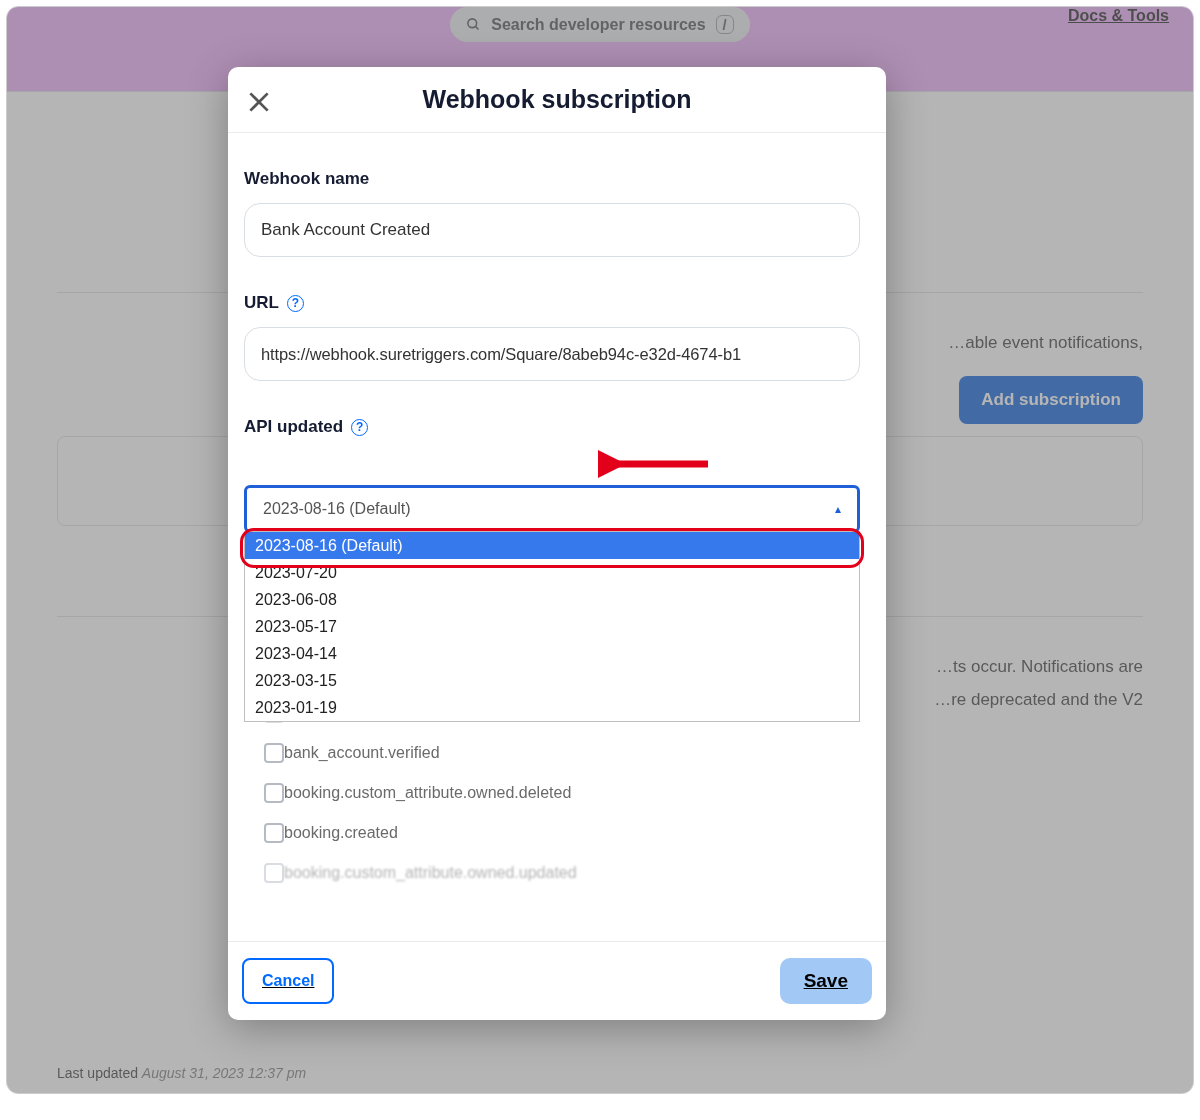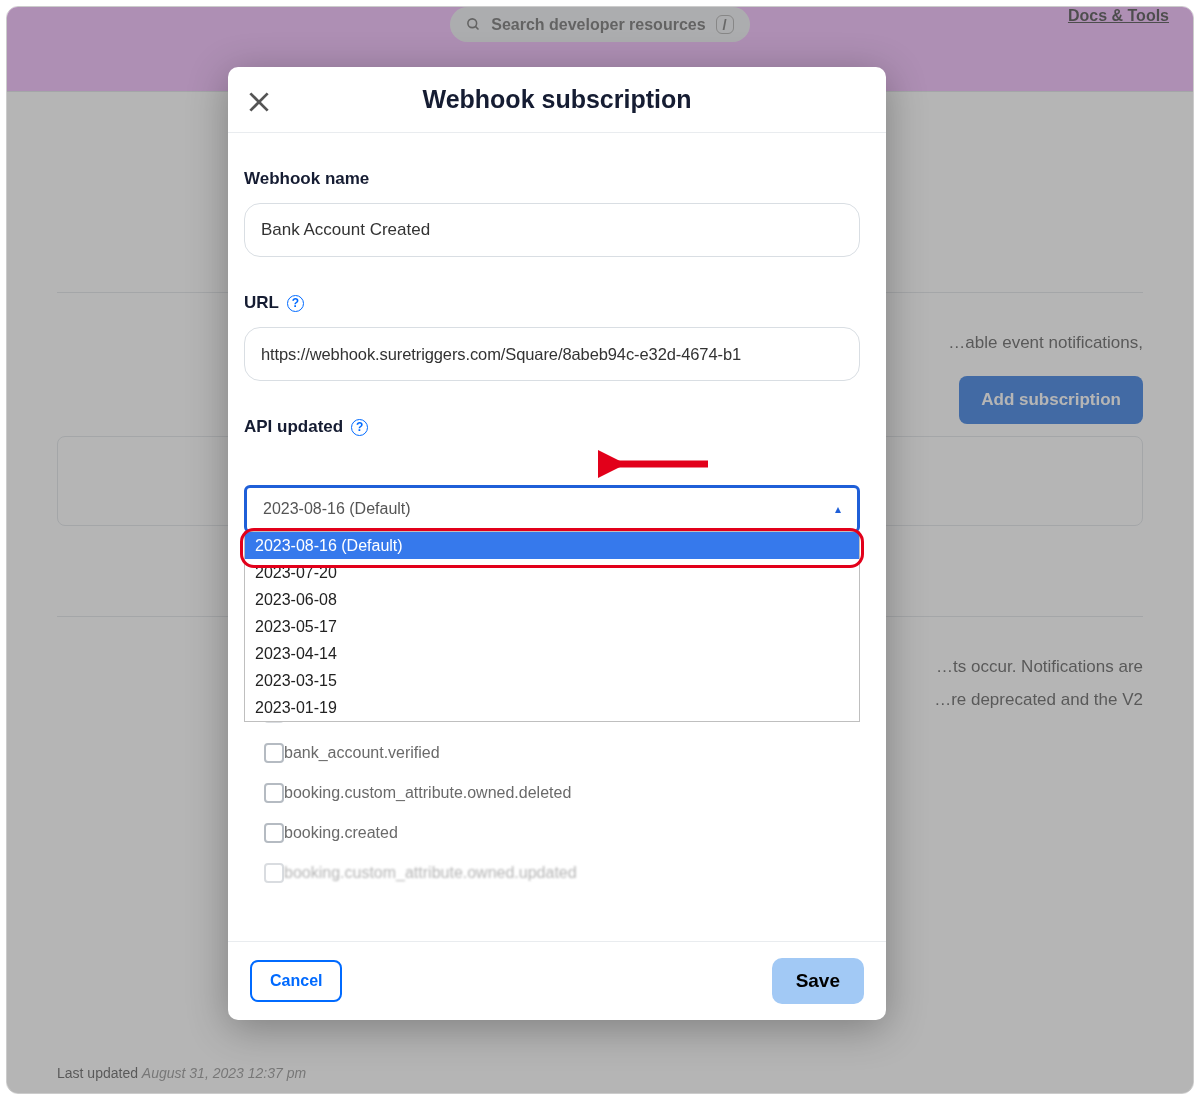--- a/index.html
+++ b/index.html
@@ -243,22 +243,22 @@
   }
   .chk {
     width: 20px; height: 20px;
     border: 2px solid #b5bbc2;
     border-radius: 4px;
     flex-shrink: 0;
   }
   .event-row.faded { opacity: 0.5; }
   .modal-footer {
     border-top: 1px solid #e9ecef;
-    padding: 16px 22px;
-    display: flex; justify-content: space-between; align-items: center;
+    padding: 16px 14px;
+    display: flex; justify-content: space-between;  text-decoration: underline;
   }
   .btn-cancel {
     border: 2px solid var(--square-blue);
     color: var(--square-blue);
     background: #fff;
     font-weight: 700;
     font-size: 16px;
     padding: 10px 18px;
     border-radius: 8px;
     cursor: pointer;

